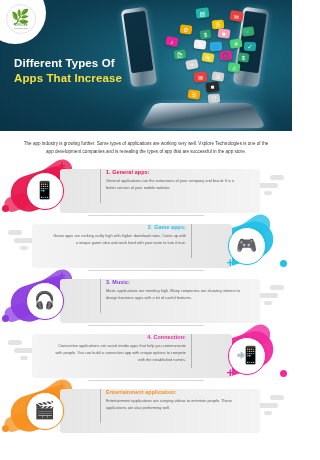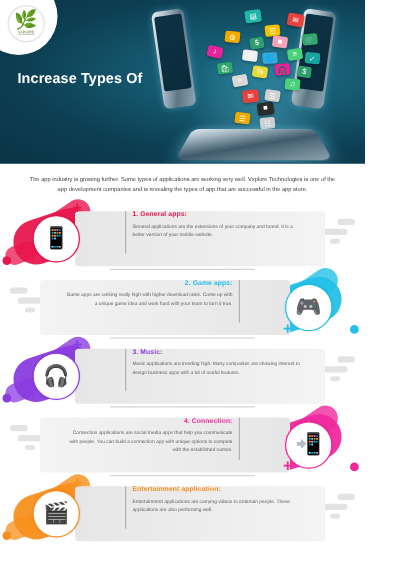--- a/index.html
+++ b/index.html
@@ -165,21 +165,22 @@
 
     <div class="logo-badge">
       <div class="logo-inner">
         <span class="logo-mark">🌿</span>
         <span class="logo-text">VXPLORE</span>
         <span class="logo-sub">TECHNOLOGIES</span>
       </div>
     </div>
 
     <div class="hero-title">
-      <div class="t-white">Increase Types Of</div>
+      <div class="t-white">Different Types Of</div>
+      <div class="t-yellow">Apps That Increase</div>
     </div>
   </div>
 
   <p class="intro">The app industry is growing further. Some types of applications are working very well. Vxplore Technologies is one of the app development companies and is revealing the types of app that are successful in the app store.</p>
 
   <div class="sections" id="sections">
       <div class="row">
         <div class="blob" style="left: 4px;">
           <div class="b1" style="background: rgb(232, 23, 78);"></div>
           <div class="b2" style="background: rgb(232, 23, 78);"></div>

